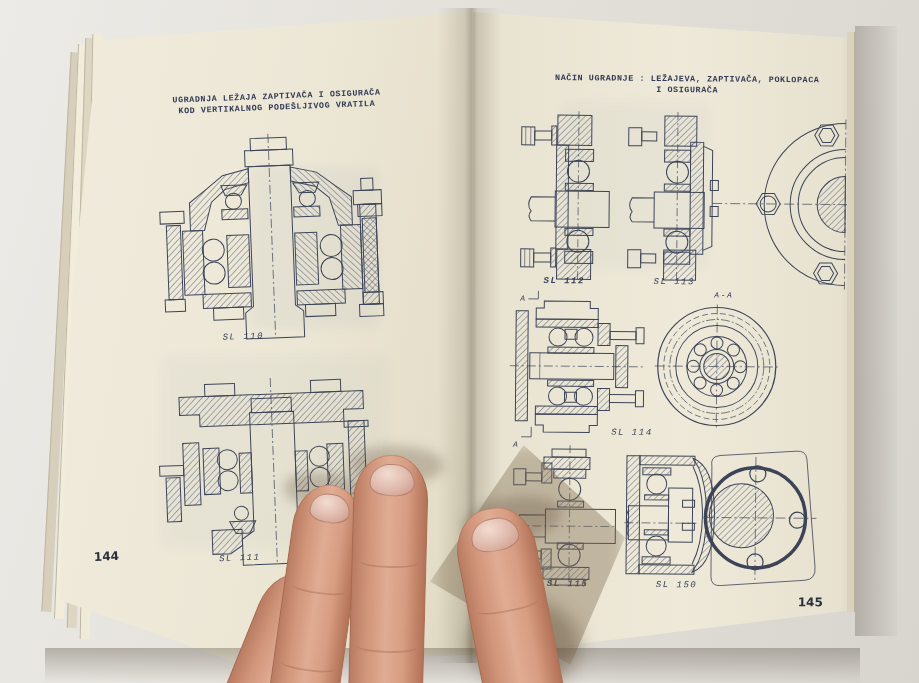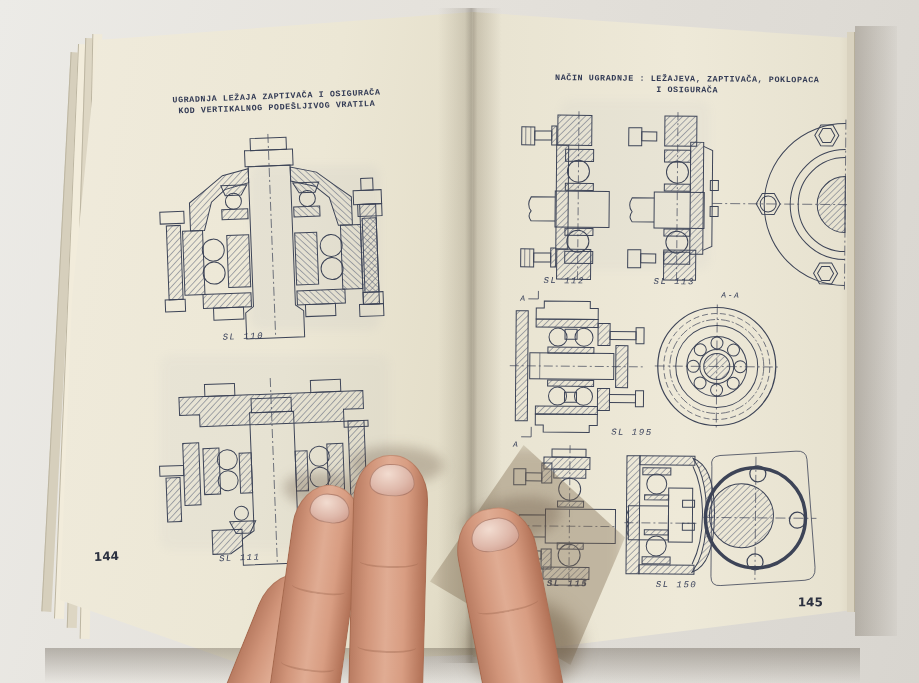--- a/index.html
+++ b/index.html
@@ -293,24 +293,24 @@
         <circle cx="52" cy="69" r="50" stroke-width="3.5"></circle>
         <circle cx="38" cy="67" r="32" fill="url(#pR)"></circle>
         <circle cx="54" cy="25" r="8" stroke-width="1.2"></circle>
         <circle cx="94" cy="71" r="8" stroke-width="1.2"></circle>
         <circle cx="52" cy="113" r="8" stroke-width="1.2"></circle>
         <line x1="0" y1="69" x2="113" y2="69" stroke-dasharray="10 3 2 3" stroke-width=".7"></line>
         <line x1="52" y1="8" x2="52" y2="134" stroke-dasharray="10 3 2 3" stroke-width=".7"></line>
       </g>
     </svg>
 
-    <div class="abs fig-label" style="left:543px;top:277px;">SL 112</div>
+    <div class="abs fig-label" style="left:543px;top:277px;font-weight:bold;">SL 112</div>
     <div class="abs fig-label" style="left:653px;top:277px;text-align:right;">SL 113</div>
-    <div class="abs fig-label" style="left:714px;top:290px;font-size:8px;margin-left:7px;">A-A</div>
-    <div class="abs fig-label" style="left:612px;top:428px;">SL 195</div>
+    <div class="abs fig-label" style="left:714px;top:290px;font-size:8px;">A-A</div>
+    <div class="abs fig-label" style="left:612px;top:428px;">SL 114</div>
     <div class="abs fig-label" style="left:549px;top:580px;font-weight:bold;">SL 115</div>
     <div class="abs fig-label" style="left:658px;top:580px;">SL 150</div>
     <div class="abs page-num" style="left:800px;top:594px;">145</div>
   </div>
 
   <div class="abs" style="left:438px;top:8px;width:64px;height:655px;
               background:linear-gradient(to right,rgba(80,70,50,0) 0%,rgba(80,70,50,.16) 42%,rgba(55,46,32,.30) 52%,rgba(80,70,50,.12) 62%,rgba(80,70,50,0) 100%);"></div>
 
   <div class="abs" style="left:847px;top:32px;width:7px;height:580px;background:#d9d2bf;border-right:1px solid #b8b09b;"></div>
   <div class="abs" style="left:855px;top:26px;width:42px;height:610px;

